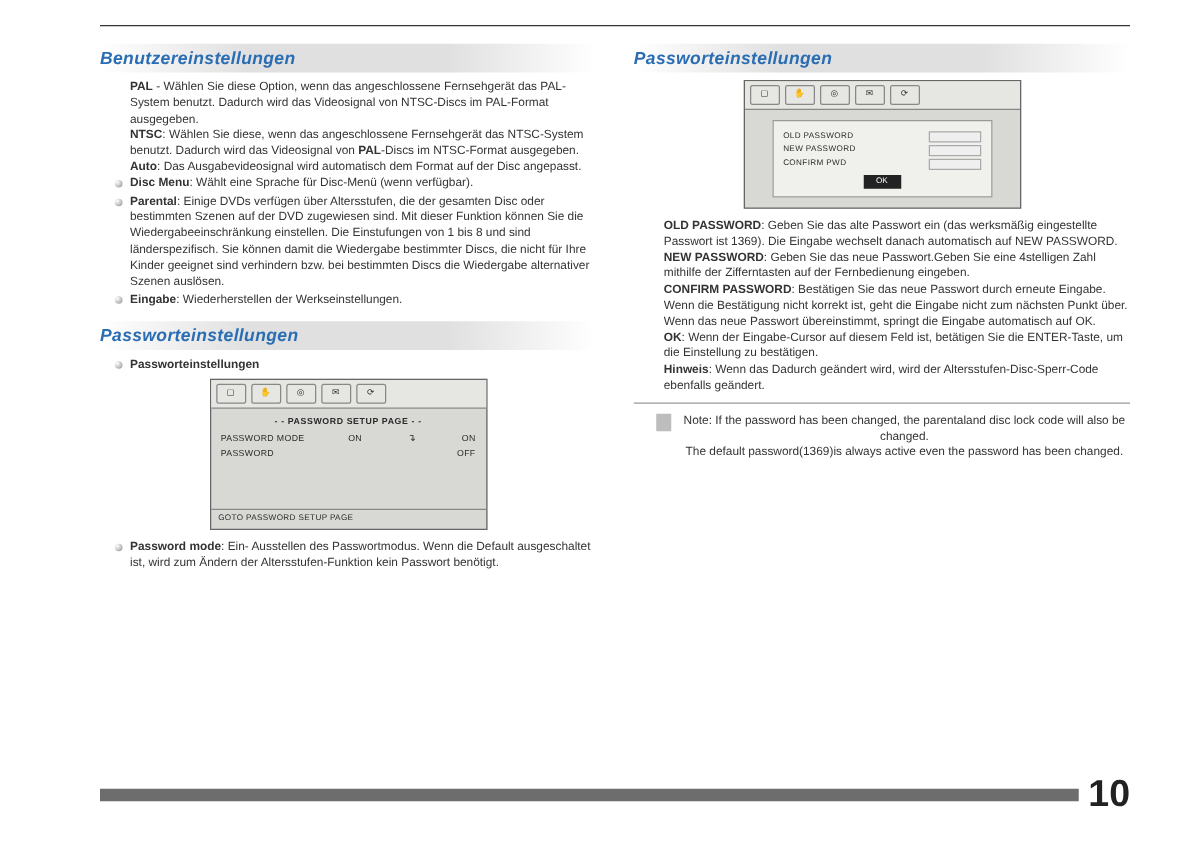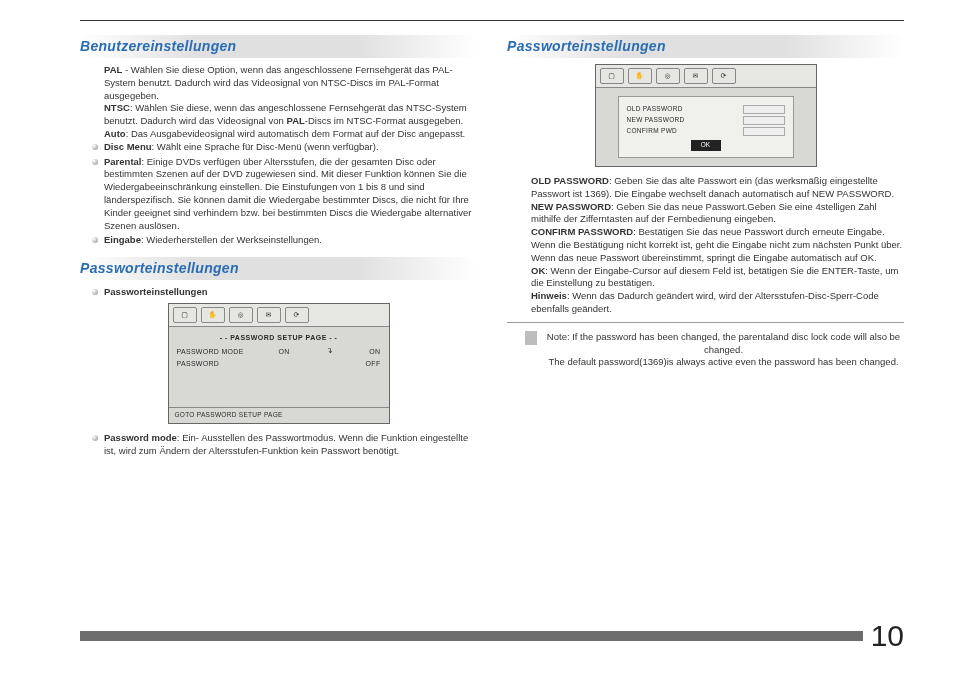--- a/index.html
+++ b/index.html
@@ -158,21 +158,21 @@
     display: flex;
     align-items: center;
   }
   .footer-bar {
     flex: 1;
     height: 10px;
     background: #6d6d6d;
   }
   .footer-num {
     font-size: 30px;
-    font-weight: 400;
+    font-weight: 700;
     color: #222;
     margin-left: 8px;
     line-height: 1;
   }
   .note-box {
     display: flex;
     gap: 6px;
     padding-left: 18px;
     margin-top: 8px;
     text-align: center;
@@ -233,21 +233,21 @@
             <span>PASSWORD</span>
             <span></span>
               <span class="arrow-col"></span>
             <span>OFF</span>
           </div>
         </div>
         <div class="osd-footer">GOTO PASSWORD SETUP PAGE</div>
       </div>
 
       <ul class="body-list">
-        <li><span class="bold">Password mode</span><span>: Ein- Ausstellen des Passwortmodus. Wenn die Funktion eingestellte ist, wird zum Ändern der Altersstufen-Funktion kein Passwort benötigt.</span></li>
+        <li><span class="bold">Password mode</span><span>: Ein- Ausstellen des Passwortmodus. Wenn die Default ausgeschaltet ist, wird zum Ändern der Altersstufen-Funktion kein Passwort benötigt.</span></li>
       </ul>
     </div>
 
     <div class="col">
       <div class="section-head">Passworteinstellungen</div>
 
       <div class="osd">
         <div class="osd-tabs">
           <div class="osd-tab">▢</div>
           <div class="osd-tab">✋</div>

